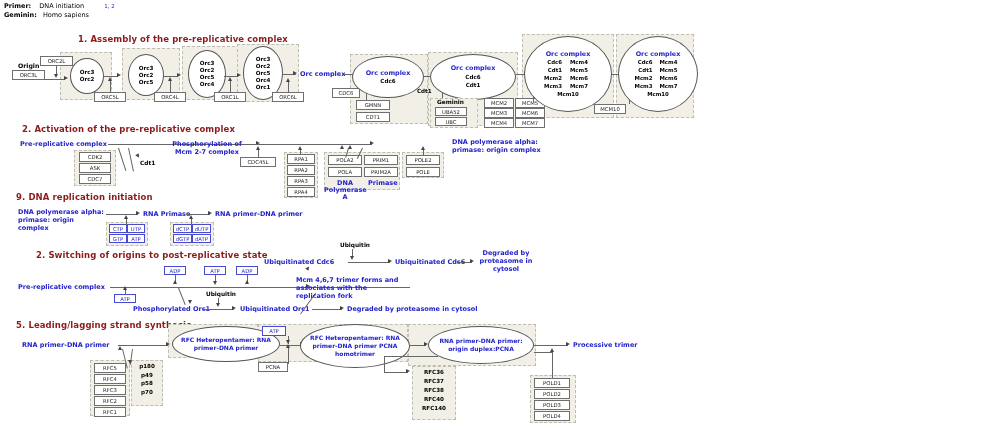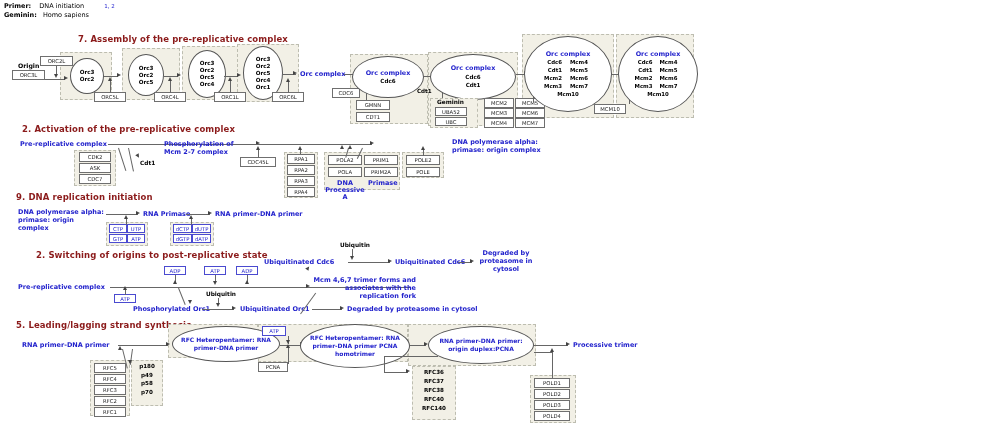--- a/index.html
+++ b/index.html
@@ -66,21 +66,21 @@
     <span class="lbl">Primer:</span>
     <span style="margin-left:6px">DNA initiation</span>
     <span class="sup" style="margin-left:18px">1, 2</span>
   </div>
   <div>
     <span class="lbl">Geminin:</span>
     <span style="margin-left:4px">Homo sapiens</span>
   </div>
 </div>
 
-<div class="abs sect-title" style="left:78px;top:34px">7. Assembly of the pre-replicative complex</div>
+<div class="abs sect-title" style="left:78px;top:34px">1. Assembly of the pre-replicative complex</div>
 
 <div class="abs panel" style="left:60px;top:52px;width:52px;height:48px"></div>
 <div class="abs panel" style="left:122px;top:48px;width:58px;height:52px"></div>
 <div class="abs panel" style="left:182px;top:46px;width:58px;height:54px"></div>
 <div class="abs panel" style="left:237px;top:44px;width:62px;height:58px"></div>
 <div class="abs panel" style="left:350px;top:54px;width:78px;height:70px"></div>
 <div class="abs panel" style="left:428px;top:52px;width:90px;height:74px"></div>
 <div class="abs panel" style="left:522px;top:34px;width:92px;height:84px"></div>
 <div class="abs panel" style="left:616px;top:34px;width:78px;height:84px"></div>
 
@@ -208,40 +208,40 @@
 
 <div class="abs panel" style="left:74px;top:150px;width:42px;height:36px"></div>
 <div class="abs box" style="left:79px;top:152px;width:32px;height:10px">CDK2</div>
 <div class="abs box" style="left:79px;top:163px;width:32px;height:10px">ASK</div>
 <div class="abs box" style="left:79px;top:174px;width:32px;height:10px">CDC7</div>
 <div class="abs ln" style="left:118px;top:148px;width:1px;height:24px;transform:rotate(-18deg);transform-origin:top"></div>
 <div class="abs ln" style="left:128px;top:148px;width:1px;height:24px;transform:rotate(-12deg);transform-origin:top"></div>
 <div class="abs arw d" style="left:136px;top:154px;transform:rotate(-30deg)"></div>
 <div class="abs bk" style="left:140px;top:160px;font-size:5.8px">Cdt1</div>
 
-<div class="abs blue wrap" style="left:164px;top:140px;width:86px;text-align:left">Phosphorylation of Mcm 2-7 complex</div>
+<div class="abs blue wrap" style="left:164px;top:140px;width:86px;text-align:center">Phosphorylation of Mcm 2-7 complex</div>
 <div class="abs ln hl" style="left:252px;top:144px;width:120px"></div>
 <div class="abs arw r" style="left:370px;top:141px"></div>
 
 <div class="abs box" style="left:240px;top:157px;width:36px;height:10px">CDC45L</div>
 <div class="abs ln vl" style="left:258px;top:150px;height:8px"></div>
 <div class="abs arw u" style="left:256px;top:146px"></div>
 
 <div class="abs panel" style="left:284px;top:152px;width:34px;height:46px"></div>
 <div class="abs box" style="left:287px;top:154px;width:28px;height:10px">RPA1</div>
 <div class="abs box" style="left:287px;top:165px;width:28px;height:10px">RPA2</div>
 <div class="abs box" style="left:287px;top:176px;width:28px;height:10px">RPA3</div>
 <div class="abs box" style="left:287px;top:187px;width:28px;height:10px">RPA4</div>
 <div class="abs ln vl" style="left:300px;top:150px;height:4px"></div>
 <div class="abs arw u" style="left:298px;top:146px"></div>
 
 <div class="abs panel" style="left:324px;top:152px;width:76px;height:38px"></div>
 <div class="abs box" style="left:328px;top:155px;width:34px;height:10px">POLA2</div>
 <div class="abs box" style="left:328px;top:167px;width:34px;height:10px">POLA</div>
-<div class="abs blue wrap" style="left:324px;top:180px;width:42px;text-align:center;line-height:7px">DNA Processive A</div>
+<div class="abs blue wrap" style="left:324px;top:180px;width:42px;text-align:center;line-height:7px">DNA Polymerase A</div>
 <div class="abs box" style="left:364px;top:155px;width:34px;height:10px">PRIM1</div>
 <div class="abs box" style="left:364px;top:167px;width:34px;height:10px">PRIM2A</div>
 <div class="abs blue" style="left:368px;top:179px">Primase</div>
 <div class="abs ln" style="left:348px;top:148px;width:1px;height:10px;transform:rotate(16deg);transform-origin:top"></div>
 <div class="abs ln" style="left:362px;top:148px;width:1px;height:12px;transform:rotate(26deg);transform-origin:top"></div>
 <div class="abs arw u" style="left:340px;top:145px"></div>
 <div class="abs arw u" style="left:348px;top:145px"></div>
 
 <div class="abs panel" style="left:402px;top:152px;width:42px;height:26px"></div>
 <div class="abs box" style="left:406px;top:155px;width:34px;height:10px">POLE2</div>
@@ -323,21 +323,21 @@
 <div class="abs arw r" style="left:388px;top:259px"></div>
 <div class="abs bk" style="left:340px;top:242px;font-size:5.8px">Ubiquitin</div>
 <div class="abs ln vl" style="left:352px;top:249px;height:8px"></div>
 <div class="abs arw d" style="left:350px;top:256px"></div>
 
 <div class="abs blue" style="left:395px;top:258px">Ubiquitinated Cdc6</div>
 <div class="abs ln hl" style="left:458px;top:262px;width:14px"></div>
 <div class="abs arw r" style="left:470px;top:259px"></div>
 <div class="abs blue wrap" style="left:478px;top:249px;width:56px;text-align:center;line-height:8px">Degraded by proteasome in cytosol</div>
 
-<div class="abs blue wrap" style="left:304px;top:276px;width:112px;text-align:right;line-height:8px">Mcm 4,6,7 trimer forms and associates with the replication fork</div>
+<div class="abs blue wrap" style="left:296px;top:276px;width:112px;text-align:left;line-height:8px">Mcm 4,6,7 trimer forms and associates with the replication fork</div>
 
 <div class="abs sect-title" style="left:16px;top:320px">5. Leading/lagging strand synthesis</div>
 
 <div class="abs panel" style="left:168px;top:324px;width:90px;height:34px"></div>
 <div class="abs panel" style="left:258px;top:324px;width:150px;height:38px"></div>
 <div class="abs panel" style="left:408px;top:324px;width:128px;height:42px"></div>
 
 <div class="abs blue" style="left:22px;top:341px">RNA primer-DNA primer</div>
 <div class="abs ln hl" style="left:118px;top:345px;width:50px"></div>
 <div class="abs arw r" style="left:166px;top:342px"></div>

